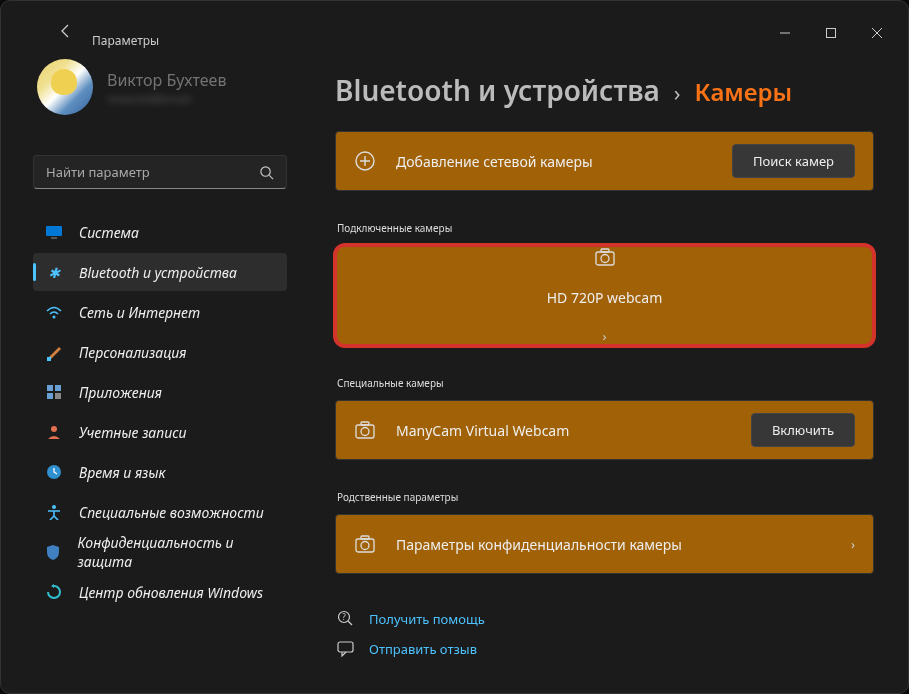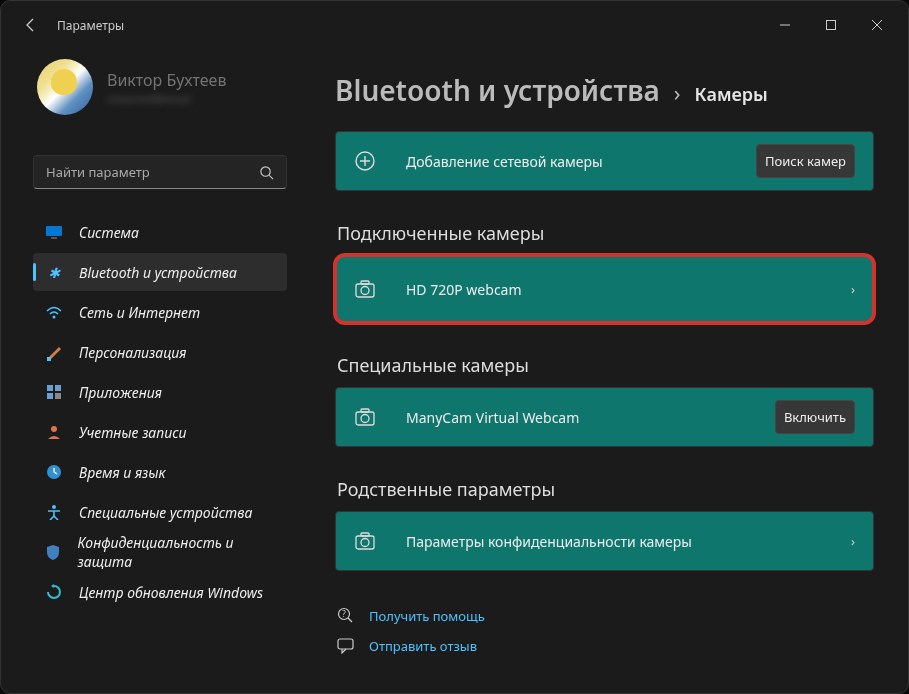--- a/index.html
+++ b/index.html
@@ -1,18 +1,18 @@
 <!DOCTYPE html>
 <html><head>
 <meta charset="utf-8">
 <style>
 * { margin:0; padding:0; box-sizing:border-box; font-family:"Segoe UI",system-ui,sans-serif; }
 body { background:#0a0a0a; width:909px; height:694px; overflow:hidden; }
 .window { width:909px; height:694px; background:#1b1b1b; border:1px solid #333; border-radius:10px; position:relative; }
-.titlebar { height:48px; display:flex; align-items:center; padding:0 8px; }
+.titlebar { height:48px; display:flex; align-items:flex-end; padding:0 8px;margin-left:35px; }
 .back-btn { width:36px; height:36px; display:flex; align-items:center; justify-content:center; color:#ccc; margin-left:4px; cursor:pointer; }
 .title { color:#ccc; font-size:12px; margin-left:8px; }
 .win-controls { margin-left:auto; display:flex; }
 .win-controls div { width:46px; height:32px; display:flex; align-items:center; justify-content:center; color:#ccc; cursor:pointer; }
 .content { display:flex; height:calc(100% - 48px); }
 .sidebar { width:300px; padding:0 10px 0 28px; overflow-y:auto; }
 .profile { display:flex; align-items:center; padding:10px 8px 20px 8px; gap:14px; }
 .avatar { width:56px; height:56px; border-radius:50%; background:linear-gradient(135deg,#e8d070 0%,#f0e090 30%,#fff 50%,#6090c0 70%,#3060a0 100%); position:relative; overflow:hidden; }
 .avatar::after { content:""; position:absolute; left:14px; top:10px; width:26px; height:26px; background:#f0d050; border-radius:50% 50% 45% 45%; }
 .profile-info .name { color:#737373; font-size:16px; font-weight:400; }
@@ -22,27 +22,27 @@
 .search-box input::placeholder { color:#aaa; }
 .nav { list-style:none; }
 .nav li { display:flex; align-items:center; height:38px; padding:0 12px; border-radius:4px; color:#eee; font-size:14px; gap:16px; cursor:pointer; position:relative; margin:2px 4px;font-style:italic; }
 .nav li.active { background:#2d2d2d; }
 .nav li.active::before { content:""; position:absolute; left:0; top:10px; bottom:10px; width:3px; background:#4cc2ff; border-radius:3px; }
 .nav-ico { width:18px; height:18px; display:flex; align-items:center; justify-content:center; font-size:14px; }
 .main { flex:1; padding:8px 34px 0 34px; overflow-y:auto; }
 .breadcrumb { display:flex; align-items:baseline; gap:14px; margin:14px 0 22px 0; }
 .breadcrumb .parent { color:#bbb; font-size:28px; font-weight:600; }
 .breadcrumb .sep { color:#bbb; font-size:22px; }
-.breadcrumb .current { color:#e5e5e5; font-size:18px; font-weight:600; }
-.card { background:#0f766e; border:1px solid #333; border-radius:4px; display:flex; align-items:center; min-height:60px; padding:0 18px; gap:30px; margin-bottom:8px; }
+.breadcrumb .current { color:#f97316; font-size:24px; font-weight:600; }
+.card { background:#a16207; border:1px solid #333; border-radius:4px; display:flex; align-items:center; min-height:60px; padding:0 18px; gap:20px; margin-bottom:8px; }
 .card .label { color:#eee; font-size:14px; flex:1; }
 .card .ico { width:22px; height:22px; color:#ddd; display:flex; align-items:center; justify-content:center; }
-.card.highlighted { outline:4px solid #d3332b; outline-offset:-2px; border-radius:10px; }
-.btn { background:#373737; border:1px solid #444; border-radius:4px; padding:7px 8px; color:#eee; font-size:13px; cursor:pointer; }
-.section-title { color:#ddd; font-size:18px; margin:30px 0 10px 2px; font-weight:400; }
+.card.highlighted { outline:4px solid #d3332b; outline-offset:-2px; border-radius:10px;flex-direction:column; }
+.btn { background:#373737; border:1px solid #444; border-radius:4px; padding:7px 20px; color:#eee; font-size:13px; cursor:pointer; }
+.section-title { color:#ddd; font-size:10px; margin:30px 0 10px 2px; font-weight:400; }
 .chevron { color:#ccc; font-size:13px; }
 .footer-links { margin-top:30px; }
 .footer-link { display:flex; align-items:center; gap:14px; color:#4cc2ff; font-size:13px; padding:6px 2px; cursor:pointer; }
 .footer-link .fico { width:18px; color:#ccc; position:relative; }
 svg { display:block; }
 </style>
 </head>
 <body>
 
 <div class="window">
@@ -151,21 +151,21 @@
             </span>
             <span>Время и язык</span>
           </li>
         <li>
             <span class="nav-ico">
               <svg width="16" height="16">
                 <circle cx="8" cy="3" r="2" fill="#4cc2ff"></circle>
                 <path d="M2 7 L14 7 M8 7 L8 12 M8 12 L4 16 M8 12 L12 16" stroke="#4cc2ff" stroke-width="1.6"></path>
               </svg>
             </span>
-            <span>Специальные устройства</span>
+            <span>Специальные возможности</span>
           </li>
         <li>
             <span class="nav-ico">
               <svg width="14" height="16">
                 <path d="M7 1 L13 3 L13 8 Q13 14 7 16 Q1 14 1 8 L1 3 Z" fill="#4080c0"></path>
               </svg>
             </span>
             <span>Конфиденциальность и защита</span>
           </li>
         <li>

